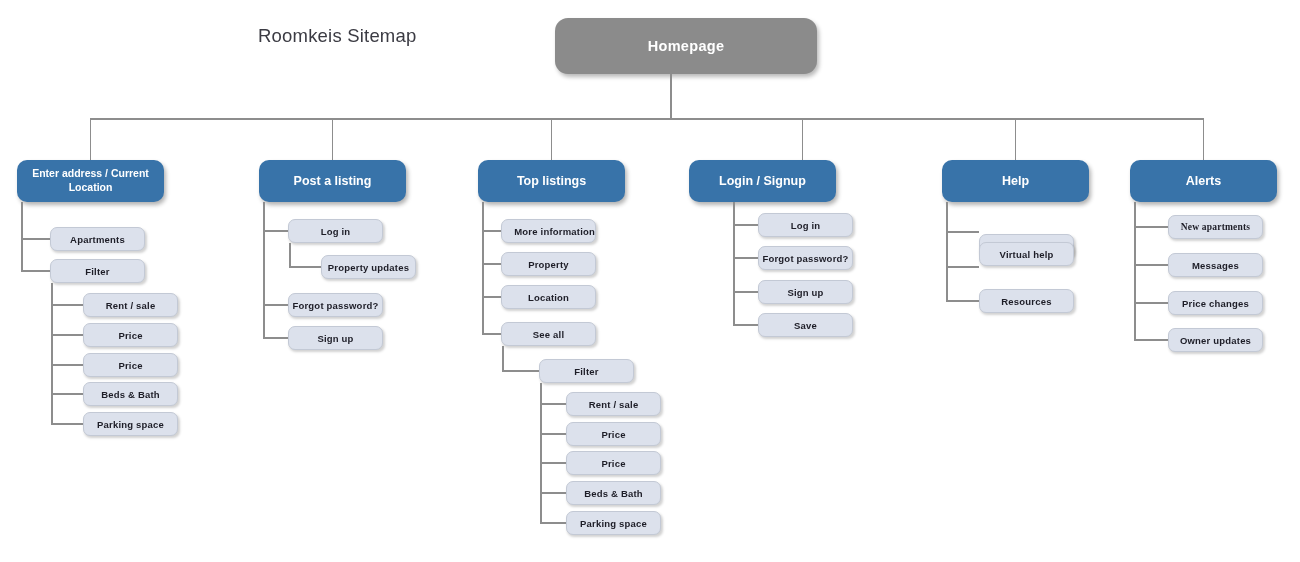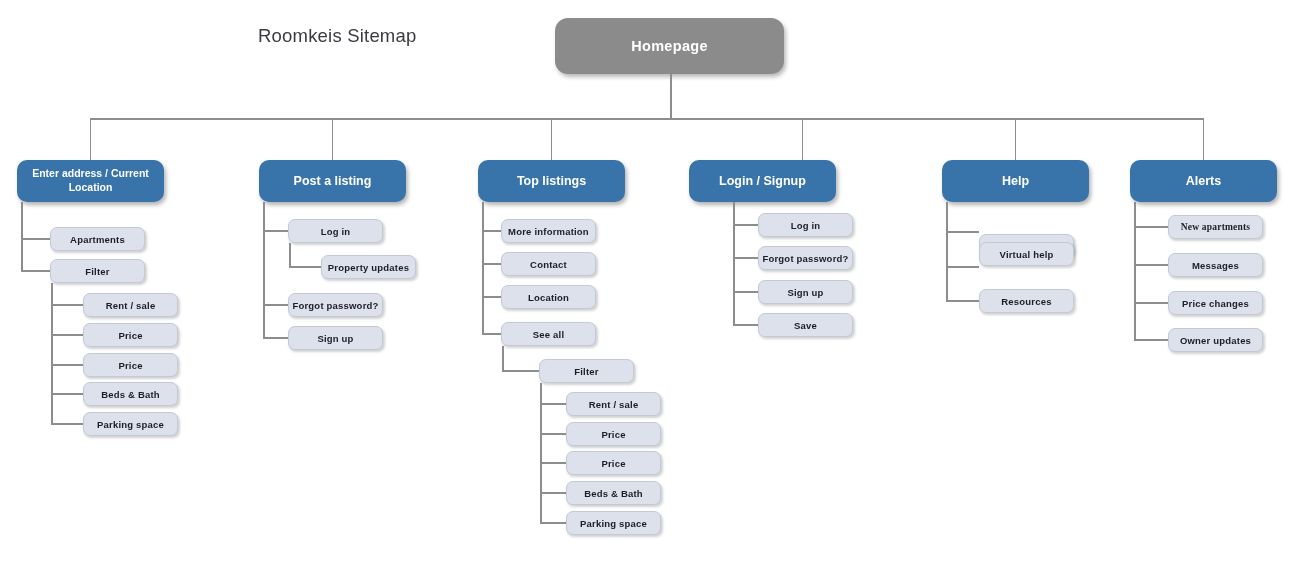--- a/index.html
+++ b/index.html
@@ -6,21 +6,21 @@
   .stage{
     position:relative;width:1300px;height:562px;background:#ffffff;
     font-family:"Liberation Sans",sans-serif;overflow:hidden;
   }
   .title{
     position:absolute;left:258px;top:25px;font-size:18.5px;letter-spacing:.2px;
     color:var(--title-color);
   }
   .line{position:absolute;background:var(--line-color);}
   .root-box{
-    position:absolute;left:555px;top:18px;width:229px;height:56px;
+    position:absolute;left:555px;top:18px;width:262px;height:56px;
     background:var(--root-fill);border-radius:13px;
     display:flex;align-items:center;justify-content:center;
     color:var(--node-text);font-weight:700;font-size:14.5px;letter-spacing:.3px;
     box-shadow:2px 3px 4px rgba(0,0,0,.28);
   }
   .branch-box{
     position:absolute;width:147px;height:42px;background:var(--node-fill);
     border-radius:10px;box-sizing:border-box;padding:0 12px;
     display:flex;align-items:center;justify-content:center;text-align:center;
     color:var(--node-text);font-weight:700;font-size:12.5px;line-height:1.3;
@@ -99,25 +99,25 @@
       <div class="line" style="left: 289px; top: 243px; width: 1.5px; height: 24px;"></div>
       <div class="line" style="left: 289px; top: 266.25px; width: 32px; height: 1.5px;"></div>
       <div class="line" style="left: 263px; top: 202px; width: 1.5px; height: 136px;"></div>
       <div class="line" style="left: 263px; top: 230.25px; width: 25px; height: 1.5px;"></div>
       <div class="line" style="left: 263px; top: 304.25px; width: 25px; height: 1.5px;"></div>
       <div class="line" style="left: 263px; top: 337.25px; width: 25px; height: 1.5px;"></div>
       <div class="line" style="left: 550.5px; top: 118px; width: 1.5px; height: 42px;"></div>
       <div class="branch-box" style="left: 478px; top: 160px;">
         <span>Top listings</span>
       </div>
-      <div class="leaf" style="left: 501px; top: 219px;">
+      <div class="leaf" style="left: 501px; top: 219px; justify-content: flex-end;">
         <span>More information</span>
       </div>
       <div class="leaf" style="left: 501px; top: 252px;">
-        <span>Contact</span>
+        <span>Property</span>
       </div>
       <div class="leaf" style="left: 501px; top: 285px;">
         <span>Location</span>
       </div>
       <div class="leaf" style="left: 501px; top: 322px;">
         <span>See all</span>
       </div>
       <div class="leaf" style="left: 539px; top: 359px;">
         <span>Filter</span>
       </div>

